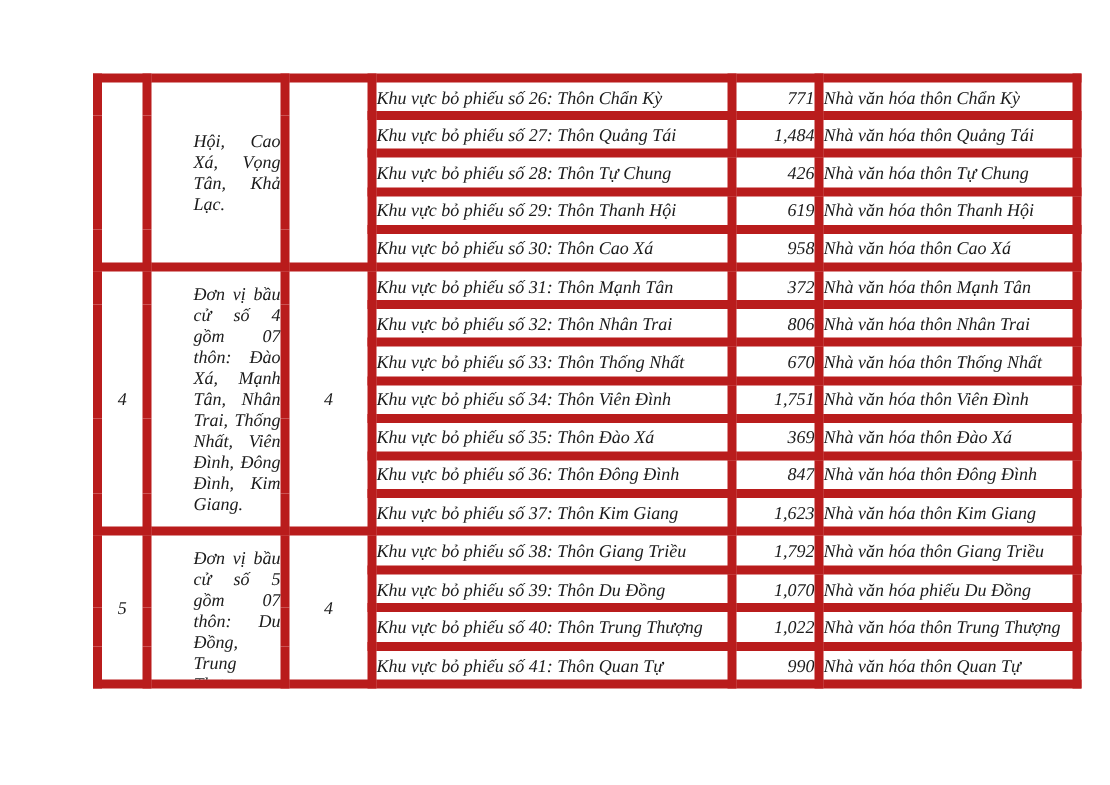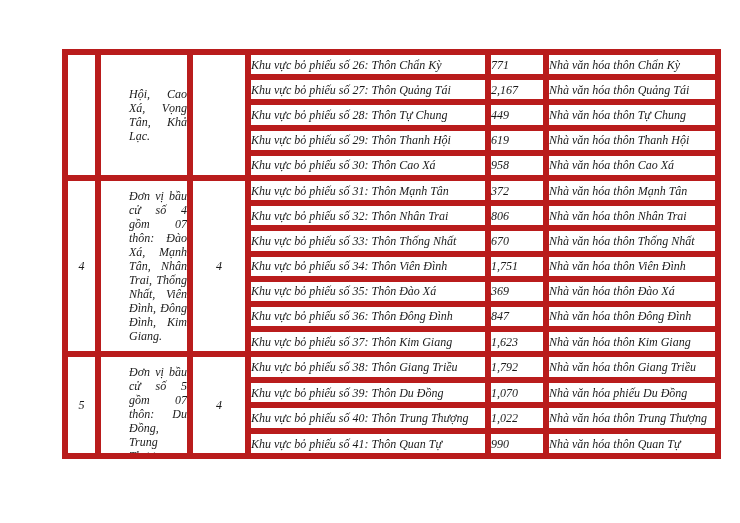--- a/index.html
+++ b/index.html
@@ -48,21 +48,21 @@
       line-height: 13.5px;
     }
     td.desc.mid { vertical-align: middle; }
     td.desc .inner {
       text-align: justify;
       text-align-last: left;
       margin-left: 28px;
     }
     td.cnt { text-align: center; }
     td.area { padding-left: 6px; white-space: nowrap; }
-    td.voters { padding-right: 11px; white-space: nowrap; }
+    td.voters { text-align: right; padding-right: 11px; white-space: nowrap; }
     td.loc { padding-left: 5px; white-space: nowrap; }
     .clip-bottom {
       height: 88px;
       overflow: hidden;
     }
   </style>
 </head>
 <body>
 
 <div class="page">
@@ -82,26 +82,26 @@
         <td class="desc" rowspan="5">
             <div class="inner">Hội, Cao Xá, Vọng Tân, Khả Lạc.</div>
           </td>
         <td class="cnt" rowspan="5"></td>
         <td class="area">Khu vực bỏ phiếu số 26: Thôn Chẩn Kỳ</td>
         <td class="voters">771</td>
         <td class="loc">Nhà văn hóa thôn Chẩn Kỳ</td>
       </tr>
       <tr>
         <td class="area">Khu vực bỏ phiếu số 27: Thôn Quảng Tái</td>
-        <td class="voters">2,167</td>
+        <td class="voters">1,484</td>
         <td class="loc">Nhà văn hóa thôn Quảng Tái</td>
       </tr>
       <tr>
         <td class="area">Khu vực bỏ phiếu số 28: Thôn Tự Chung</td>
-        <td class="voters">449</td>
+        <td class="voters">426</td>
         <td class="loc">Nhà văn hóa thôn Tự Chung</td>
       </tr>
       <tr>
         <td class="area">Khu vực bỏ phiếu số 29: Thôn Thanh Hội</td>
         <td class="voters">619</td>
         <td class="loc">Nhà văn hóa thôn Thanh Hội</td>
       </tr>
       <tr>
         <td class="area">Khu vực bỏ phiếu số 30: Thôn Cao Xá</td>
         <td class="voters">958</td>

